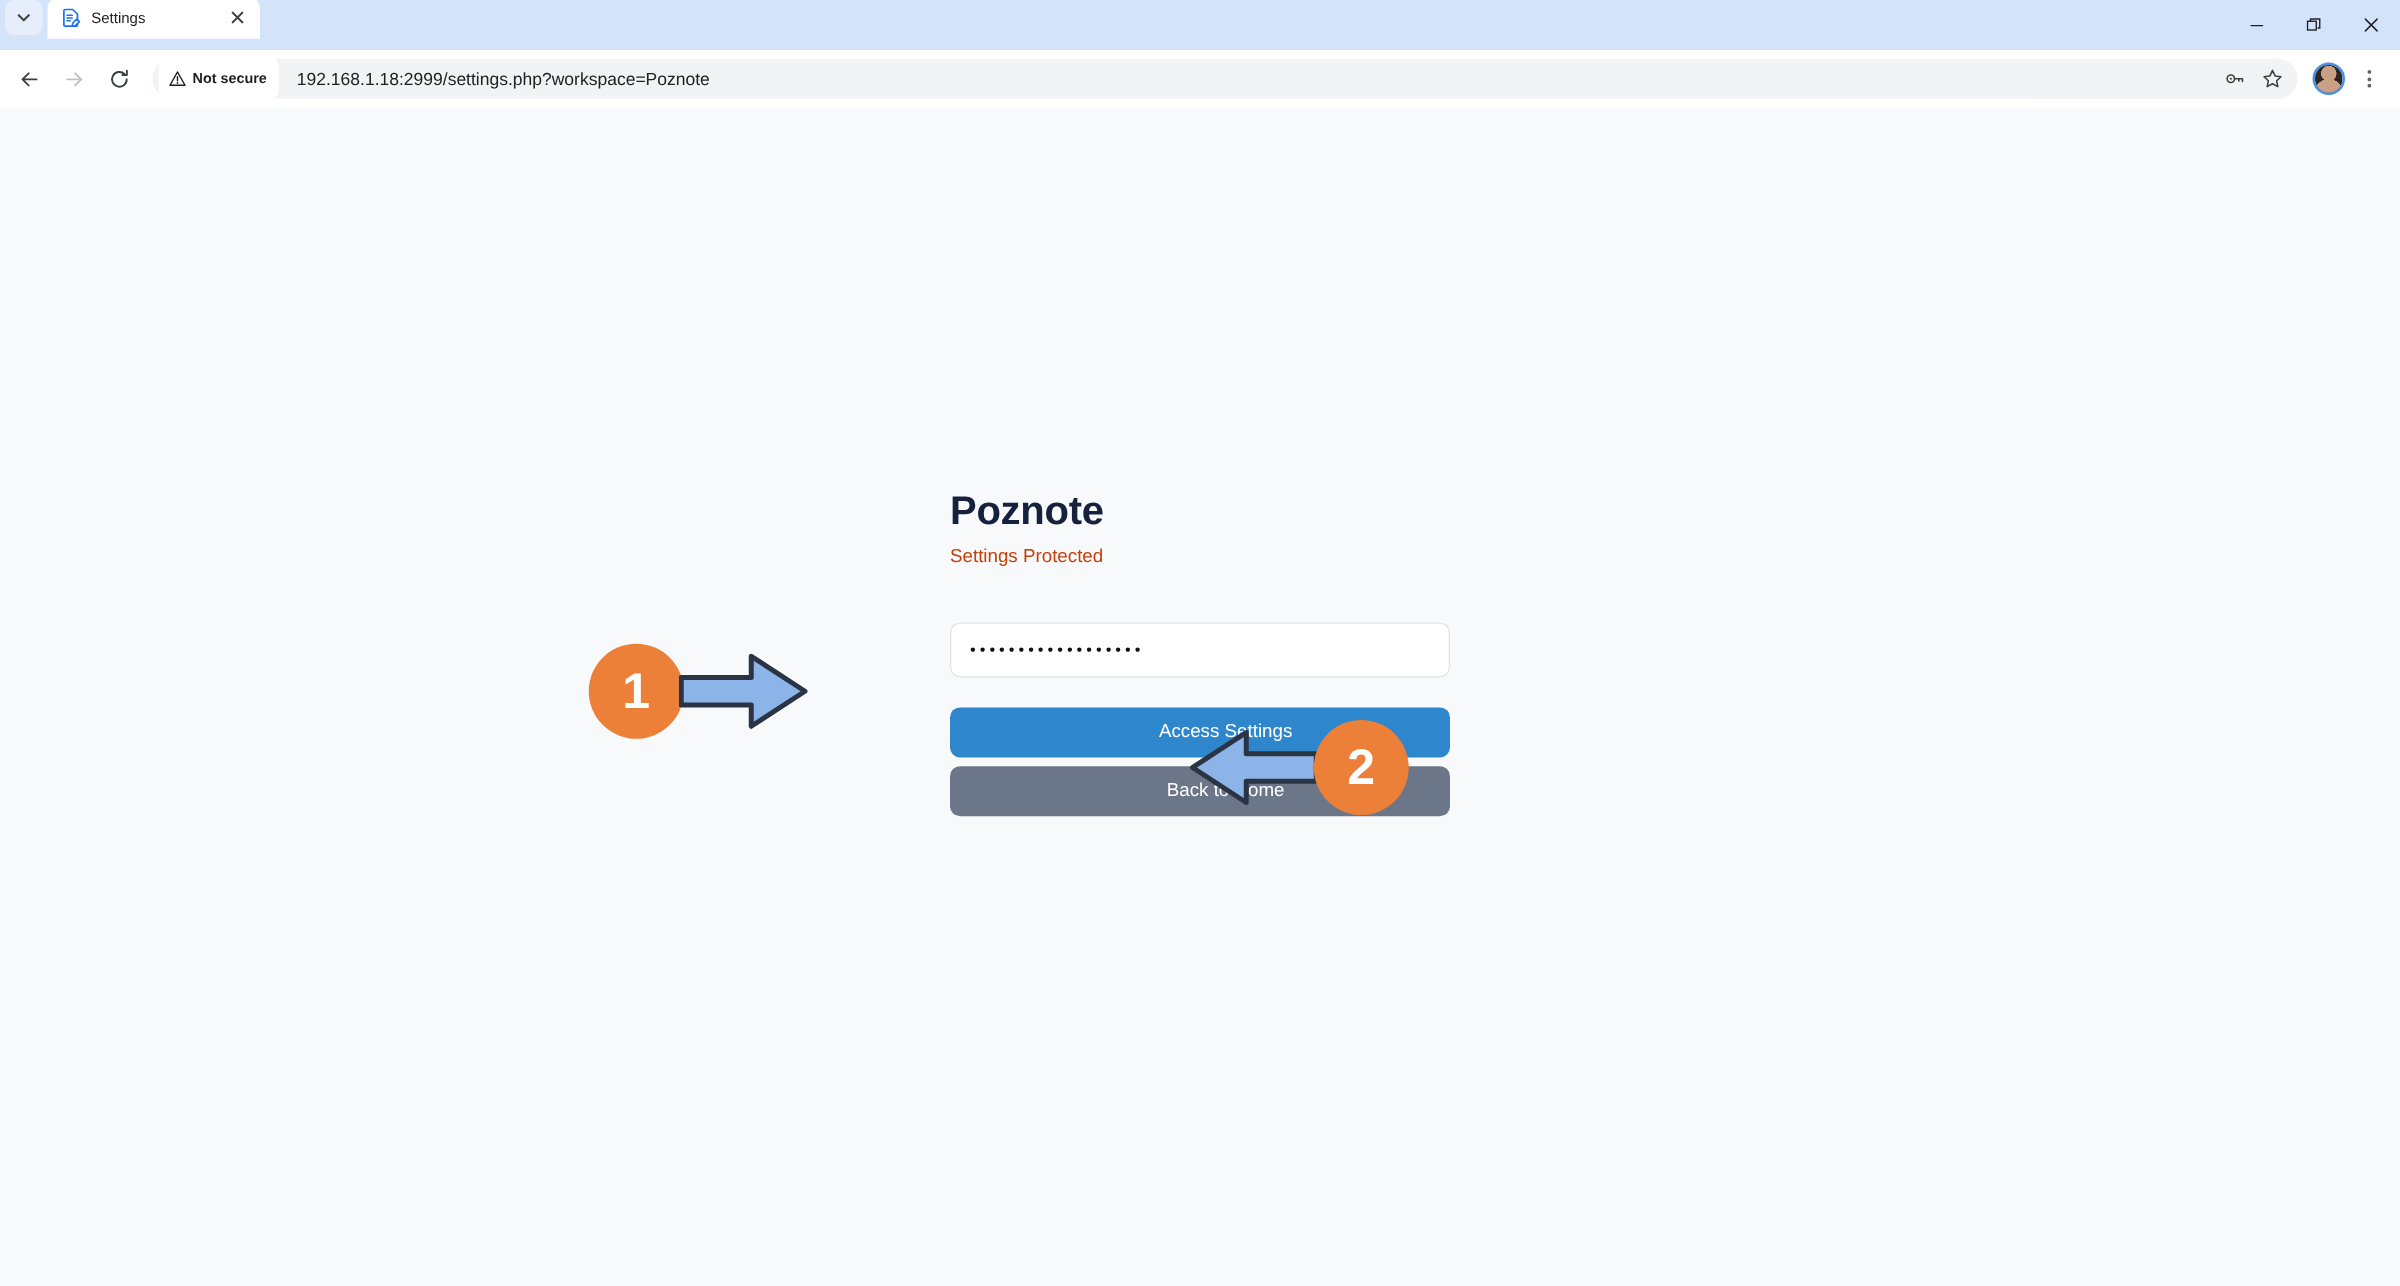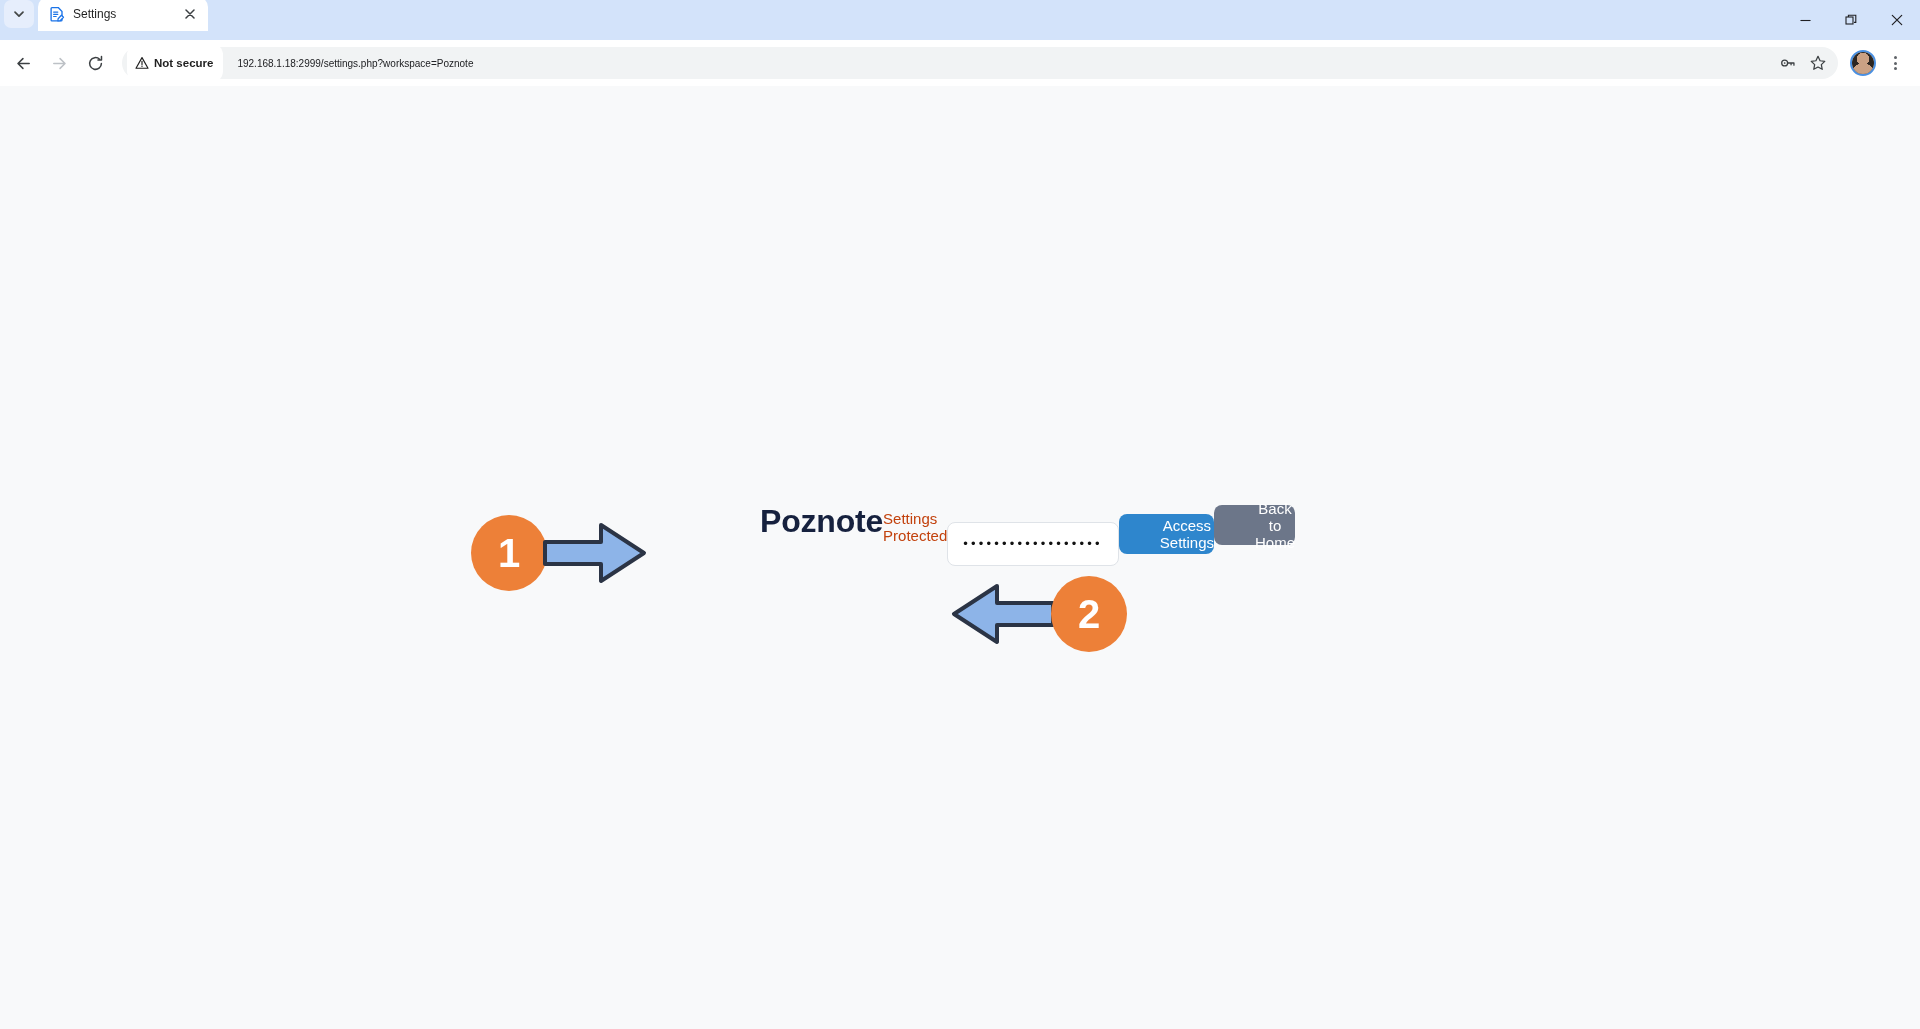--- a/index.html
+++ b/index.html
@@ -144,21 +144,21 @@
     flex: 0 0 auto;
   }
   .not-secure-text {
     font-size: 11.5px;
     font-weight: bold;
     color: #1f1f1f;
     white-space: nowrap;
   }
 
   .omnibox-url {
-    font-size: 10px;
+    font-size: 14px;
     color: #202124;
     margin-left: 14px;
     white-space: nowrap;
     overflow: hidden;
     flex: 1 1 auto;
   }
 
   .omnibox-actions {
     display: flex;
     align-items: center;
@@ -219,21 +219,22 @@
   }
 
   .page-center {
     position: absolute;
     left: 50%;
     top: 50%;
     transform: translate(-50%, -50%);
     width: 400px;
     margin-top: -36px;
     display: flex;
-    align-items: center;
+    flex-direction: column;
+    align-items: flex-start;
   }
 
   .app-title {
     font-size: 32px;
     font-weight: bold;
     color: #16213e;
     letter-spacing: -0.2px;
     line-height: 1.1;
   }
 

